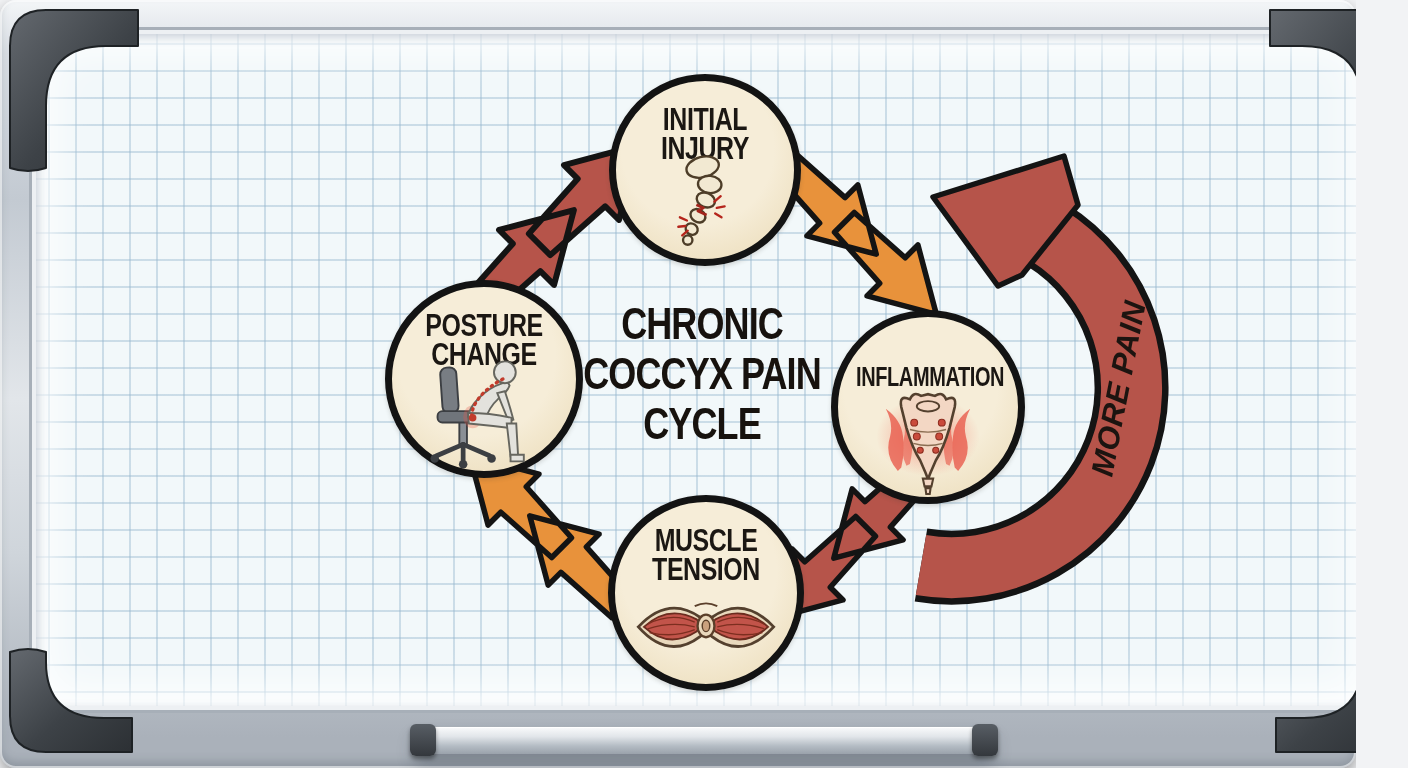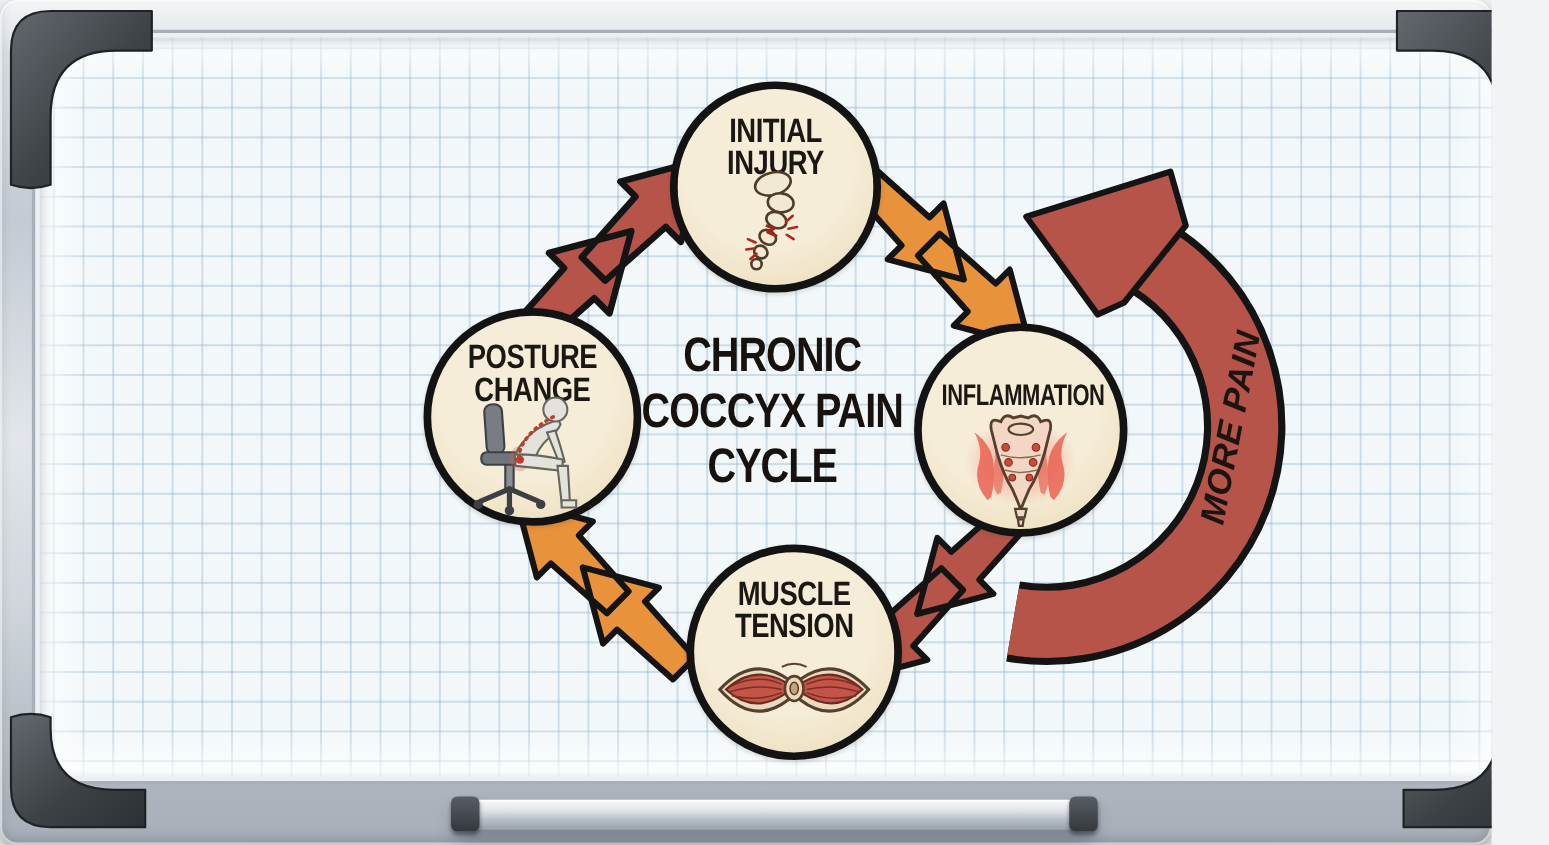--- a/index.html
+++ b/index.html
@@ -108,21 +108,21 @@
         <path d="M67 62 L75 55"></path>
           <path d="M70 70 L80 68"></path>
           <path d="M68 77 L76 82"></path>
         <path d="M32 86 L23 82"></path>
           <path d="M30 93 L21 94"></path>
           <path d="M33 99 L26 105"></path>
       </g>
     </svg>
   </div>
 
-  <div class="node n-right" style="left:831px;top:294px;width:194px;height:194px;">
+  <div class="node n-right" style="left:831px;top:310px;width:194px;height:194px;">
     <div class="node-label">
       <span>INFLAMMATION</span>
     </div>
     <svg class="node-icon" style="bottom:2px;" width="150" height="112" viewBox="0 0 150 130">
       <defs>
         <radialGradient id="glowR" cx="50%" cy="50%" r="50%">
           <stop offset="0%" stop-color="#f05c49" stop-opacity=".55"></stop>
           <stop offset="100%" stop-color="#f05c49" stop-opacity="0"></stop>
         </radialGradient>
       </defs>
@@ -147,21 +147,21 @@
         <path d="M54 54 Q75 60 96 54"></path>
           <path d="M58 70 Q75 75 92 70"></path>
       </g>
       <g fill="#f3d7c4" stroke="#54402e" stroke-width="2.4">
         <path d="M69 111 L81 111 L79 120 L71 120 Z"></path>
         <path d="M72 122 L78 122 L77 129 L73 129 Z"></path>
       </g>
     </svg>
   </div>
 
-  <div class="node n-bottom" style="left:624px;top:495px;width:196px;height:196px;">
+  <div class="node n-bottom" style="left:608px;top:495px;width:196px;height:196px;">
     <div class="node-label">
       <span>MUSCLE</span>
       <span>TENSION</span>
     </div>
     <svg class="node-icon" style="bottom:12px;" width="162" height="94" viewBox="0 0 160 100">
       <path d="M8 52 Q40 18 74 42 Q80 47 86 42 Q120 18 152 52 Q120 88 86 62 Q80 57 74 62 Q40 88 8 52 Z" fill="#e9d9bd" stroke="#54402e" stroke-width="3"></path>
       <g fill="#c2544a" stroke="#6b2c1f" stroke-width="2">
         <path d="M14 52 Q40 28 70 44 Q77 50 70 57 Q40 76 14 52 Z"></path>
         <path d="M146 52 Q120 28 90 44 Q83 50 90 57 Q120 76 146 52 Z"></path>
       </g>

